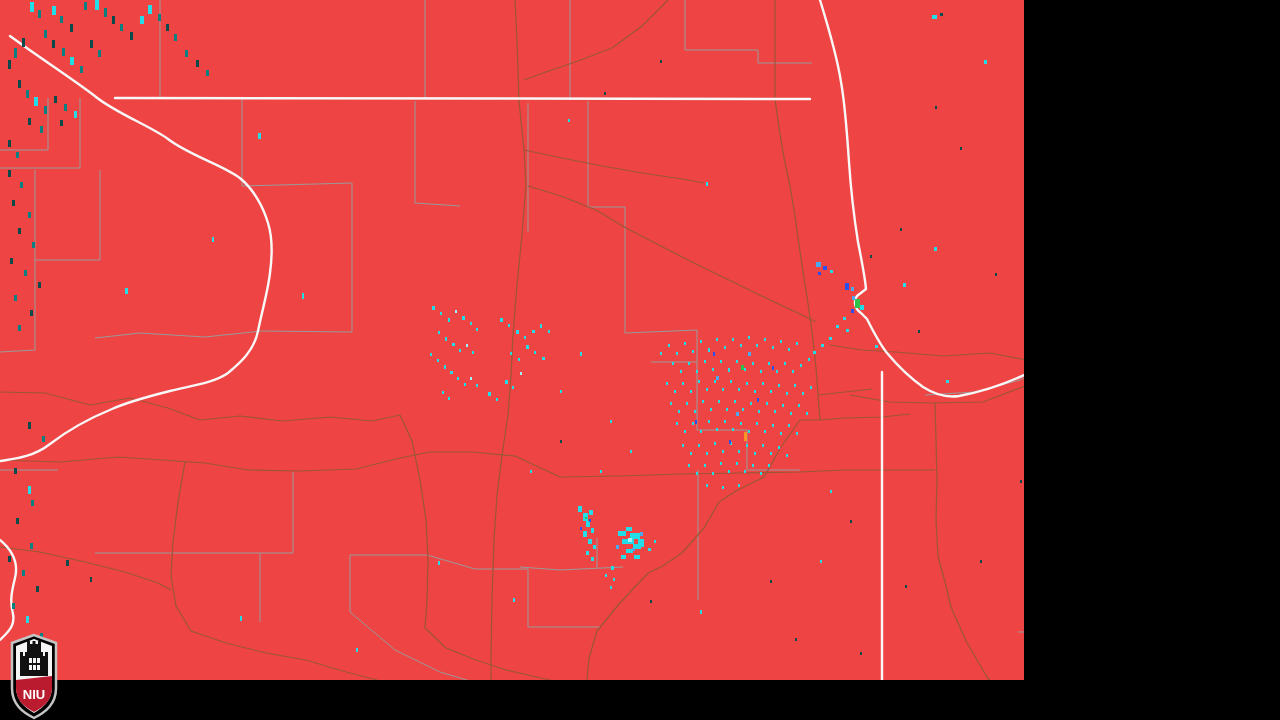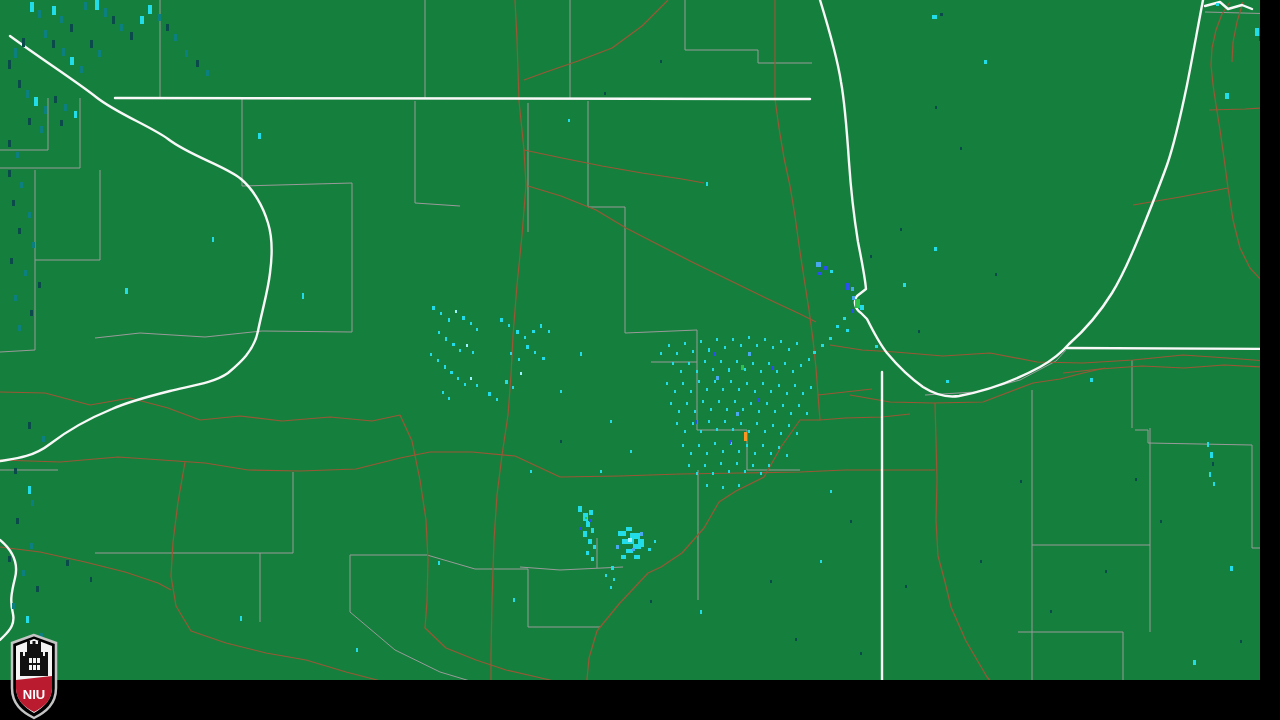--- a/index.html
+++ b/index.html
@@ -1,16 +1,16 @@
 <!DOCTYPE html>
 <html><head>
 <meta charset="utf-8">
 <style>
   html,body{margin:0;padding:0;background:#000;}
-  #stage{position:relative;width:1260px;height:720px;background:#15803d;overflow:hidden;
+  #stage{position:relative;width:1024px;height:720px;background:#ef4444;overflow:hidden;
          font-family:"DejaVu Sans Mono","Liberation Mono",monospace;}
   #map-svg{position:absolute;left:0;top:0;}
   #footer{position:absolute;left:0;top:680px;width:1280px;height:40px;background:#000;}
   #niu-logo{position:absolute;left:2px;top:630px;}
 </style>
 </head>
 <body>
 
 <div id="stage">
   <svg id="map-svg" width="1280" height="720" viewBox="0 0 1280 720">

